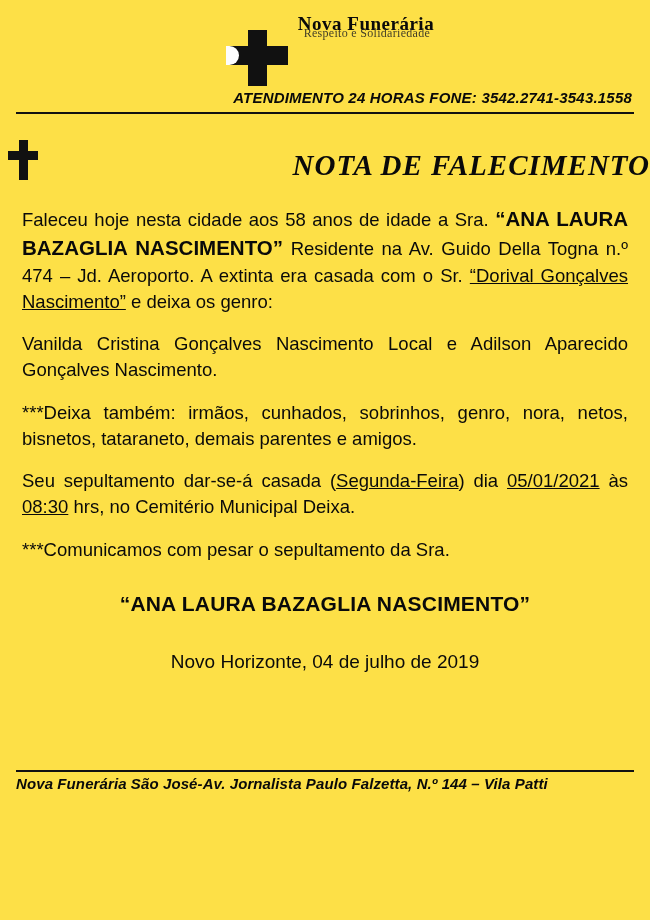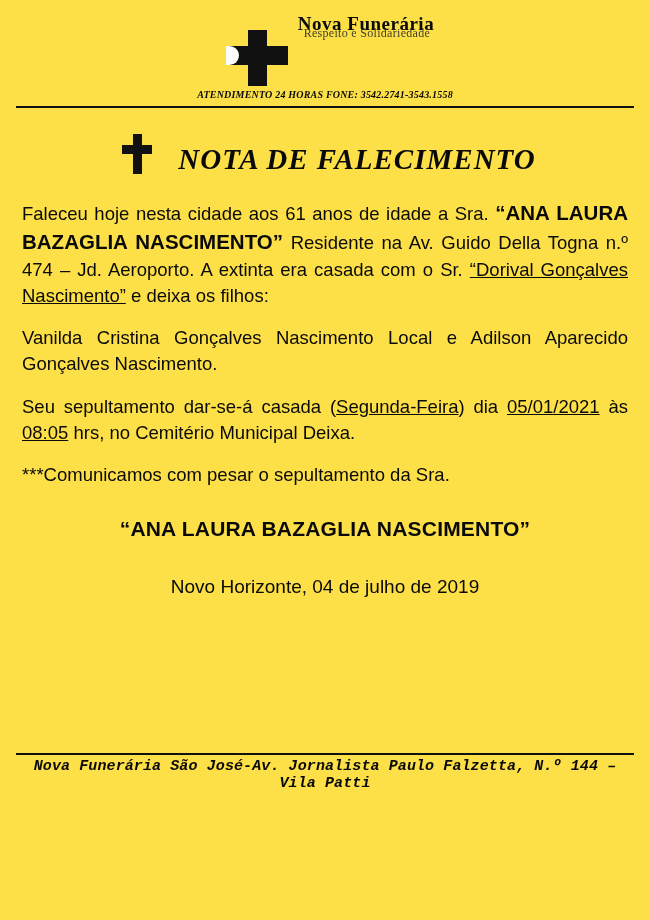--- a/index.html
+++ b/index.html
@@ -90,39 +90,39 @@
     font-family: "Liberation Serif", serif;
     font-size: 12px;
     letter-spacing: 0.3px;
     color: #222;
     margin-top: -6px;
     text-align: right;
     padding-right: 4px;
     opacity: 0.85;
   }
   .phone-line {
-    font-family: Liberation Serif, serif;
-    font-weight: bold;
-    font-style: italic;
-    font-size: 10px;
-    text-align: center;
+    font-family: Liberation Sans, sans-serif;
+    font-weight: bold;
+    font-style: italic;
+    font-size: 15px;
+    text-align: right;
     margin-top: 3px;
     letter-spacing: 0.2px;
   }
   .rule {
     border: 0;
     border-top: 2px solid #111;
     margin: 2px 16px 0 16px;
   }
 
   
   .title-block {
     display: flex;
     align-items: flex-end;
-    justify-content: center;
+    justify-content: space-between;
     margin-top: 26px;
     padding-left: 8px;
     gap: 20px;
   }
   .title-cross {
     width: 30px;
     height: 40px;
     position: relative;
     margin-right: 6px;
     margin-bottom: 2px;
@@ -188,25 +188,24 @@
     right: 0;
     bottom: 128px;
     padding: 0 16px;
   }
   .footer-rule {
     border: 0;
     border-top: 2px solid #111;
     margin: 0 0 3px 0;
   }
   .footer-text {
-    font-family: Liberation Mono, monospace;
+    font-family: Liberation Sans, sans-serif;
     font-weight: bold;
     font-style: italic;
     font-size: 15px;
-    text-align: center;
     letter-spacing: 0.1px;
   }
 </style>
 </head>
 <body>
 
 <div class="page">
 
   <div class="letterhead">
     <div class="brand-row">
@@ -228,32 +227,33 @@
     <div class="title-cross">
       <div class="h"></div>
       <div class="v"></div>
     </div>
     <div class="doc-title">NOTA DE FALECIMENTO</div>
   </div>
 
   <div class="body-text">
 
     <p class="p">
-      <span>Faleceu hoje nesta cidade aos 61 anos de idade a Sra.</span>
+      <span>Faleceu hoje nesta cidade aos 58 anos de idade a Sra.</span>
       <span class="name-quote">“ANA LAURA BAZAGLIA NASCIMENTO”</span>
       <span>Residente na Av. Guido Della Togna n.º 474 – Jd. Aeroporto. A extinta era casada com o Sr.</span>
       <span class="u">“Dorival Gonçalves Nascimento”</span>
-      <span>e deixa os filhos:</span>
+      <span>e deixa os genro:</span>
     </p>
 
     <p class="p">Vanilda Cristina Gonçalves Nascimento Local e Adilson Aparecido Gonçalves Nascimento.</p>
 
+    <p class="p">***Deixa também: irmãos, cunhados, sobrinhos, genro, nora, netos, bisnetos, tataraneto, demais parentes e amigos.</p>
 
     <p class="p">
-      <span>Seu sepultamento dar-se-á casada (</span><span class="u">Segunda-Feira</span><span>) dia </span><span class="u">05/01/2021</span><span> às </span><span class="u">08:05</span><span> hrs, no Cemitério Municipal Deixa.</span>
+      <span>Seu sepultamento dar-se-á casada (</span><span class="u">Segunda-Feira</span><span>) dia </span><span class="u">05/01/2021</span><span> às </span><span class="u">08:30</span><span> hrs, no Cemitério Municipal Deixa.</span>
     </p>
 
     <p class="p">***Comunicamos com pesar o sepultamento da Sra.</p>
 
     <div class="big-name">“ANA LAURA BAZAGLIA NASCIMENTO”</div>
 
     <div class="city-date">Novo Horizonte, 04 de julho de 2019</div>
   </div>
 
   <div class="footer">

